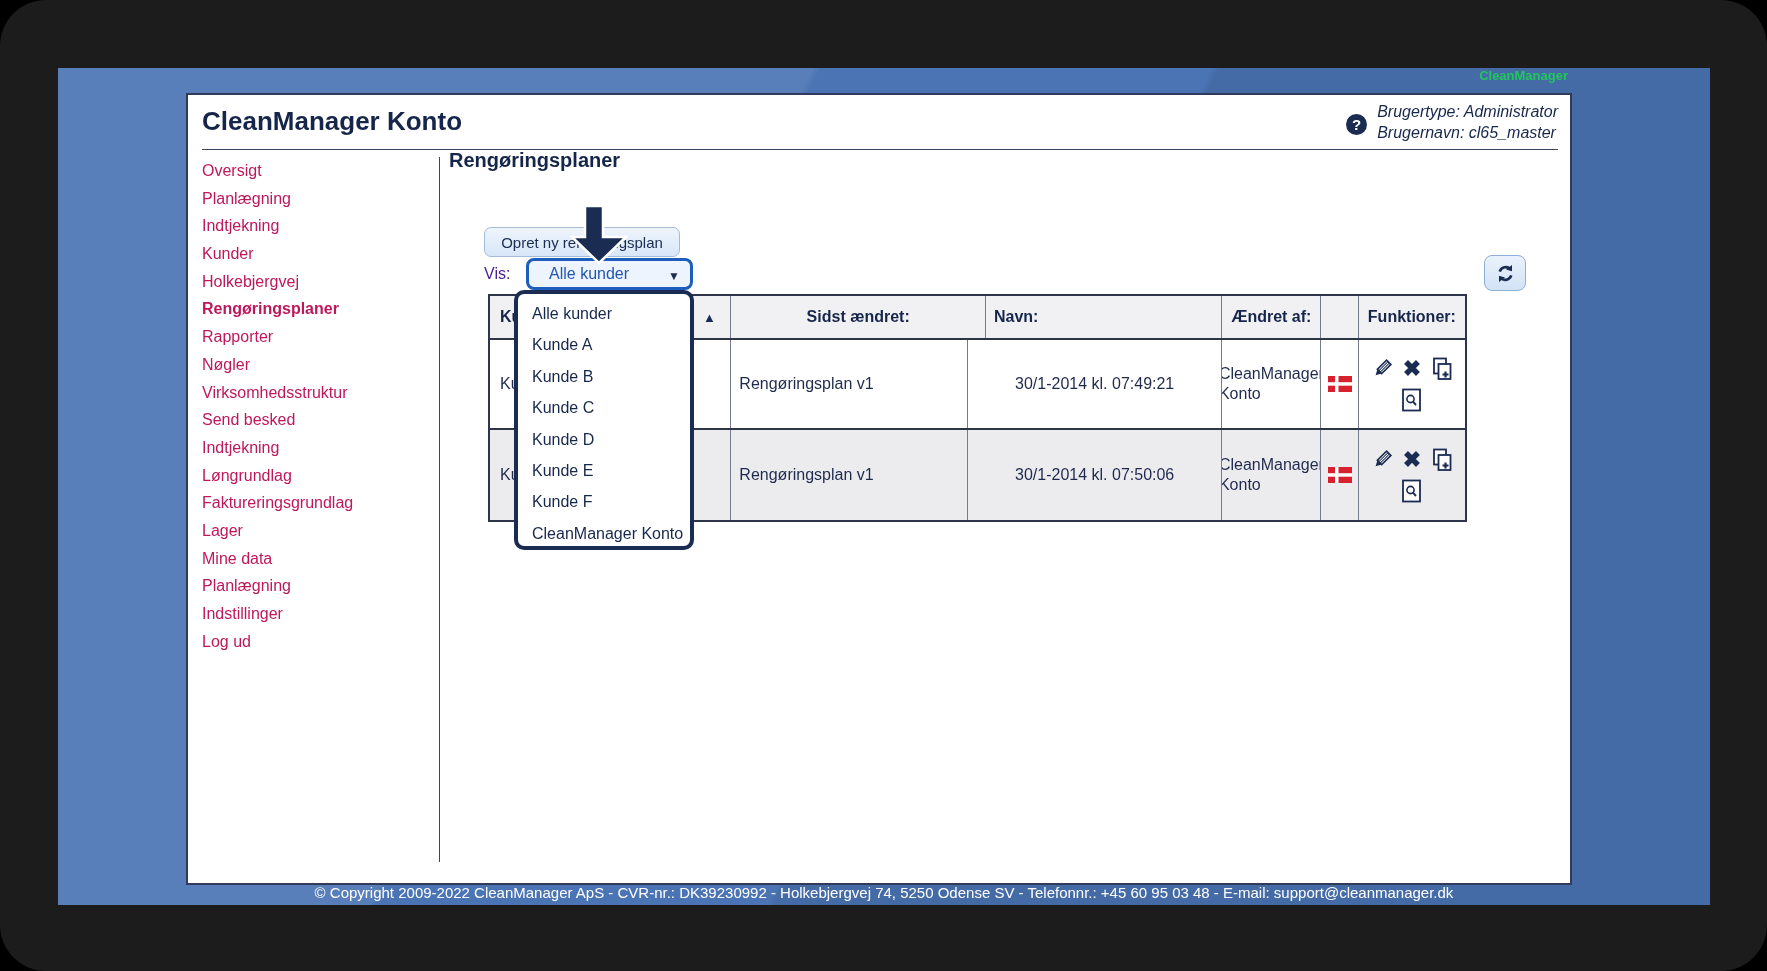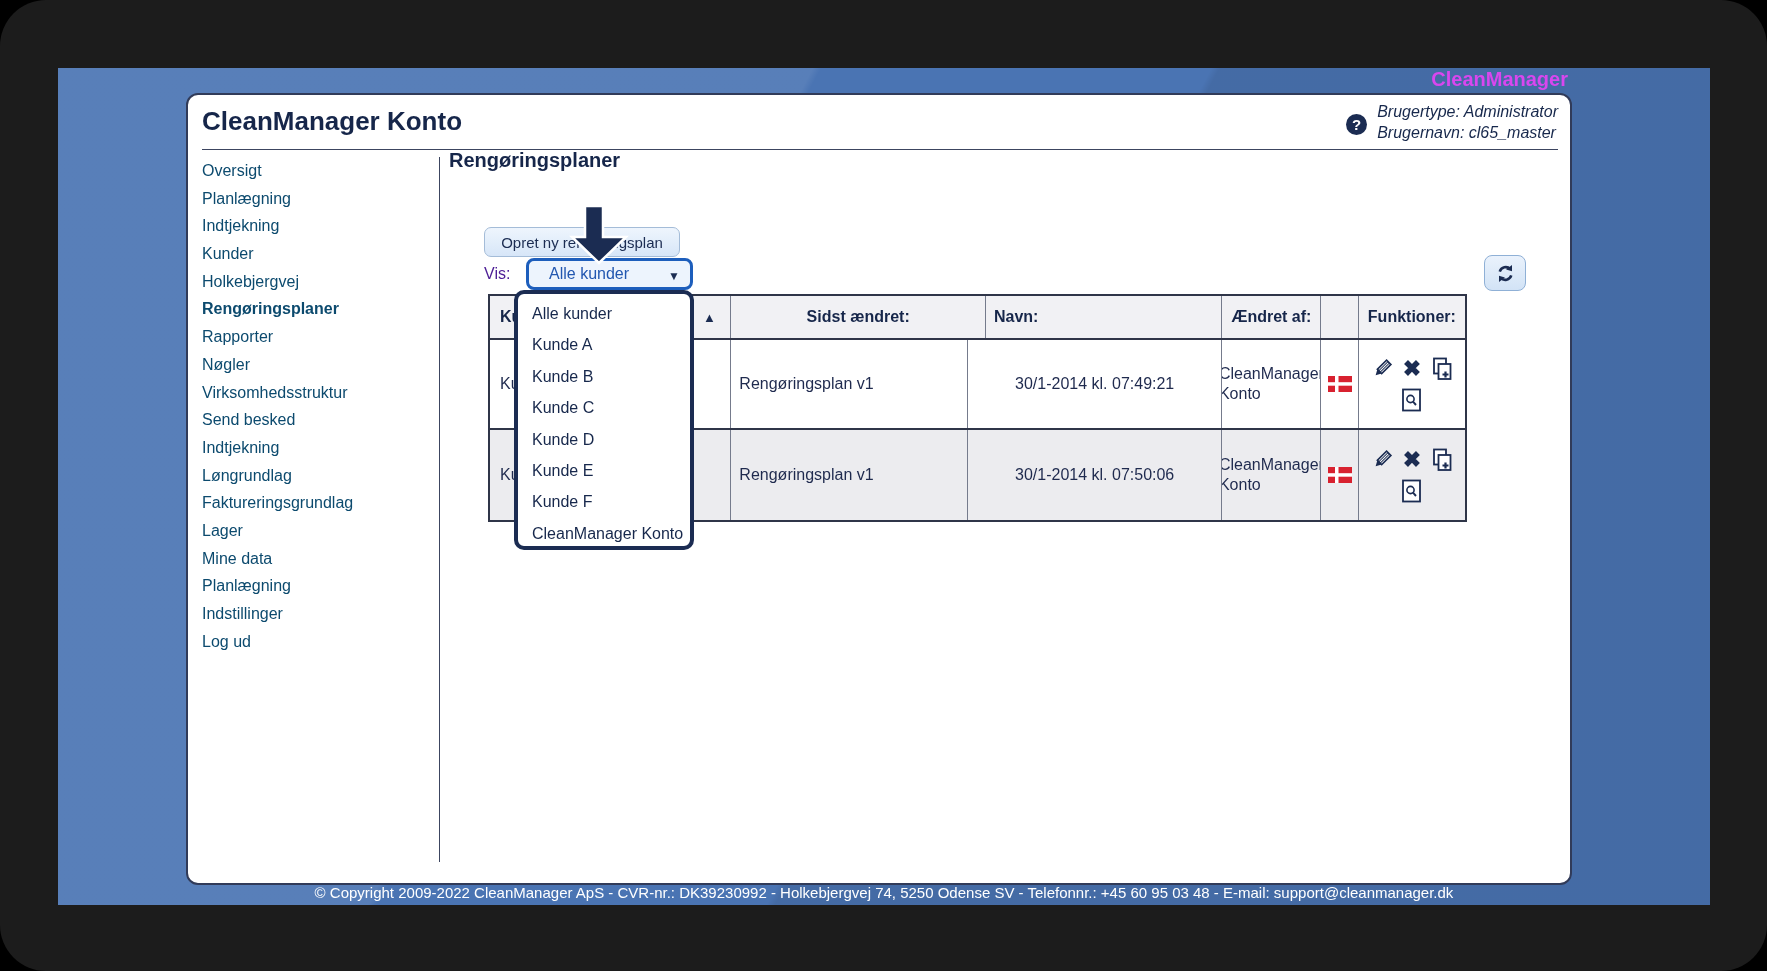--- a/index.html
+++ b/index.html
@@ -3,33 +3,33 @@
 <meta charset="utf-8">
 <style>
   * { margin:0; padding:0; box-sizing:border-box; }
   body { font-family:"Liberation Sans", sans-serif; background:#000; }
   .stage { position:relative; width:1767px; height:971px; background:#1c1c1c; border-radius:46px; overflow:hidden; }
   .desktop { position:absolute; left:58px; top:68px; width:1652px; height:837px;
     background:
       linear-gradient(118deg, rgba(255,255,255,0.08) 0 36%, rgba(255,255,255,0) 36.4%),
       linear-gradient(118deg, rgba(0,0,0,0) 0 55%, rgba(0,0,0,0.08) 55.4% 100%),
       #4a74b3; }
-  .brand { position:absolute; top:68px; right:199px; color:#d946ef; font-size:20px; font-weight:bold; z-index:5; }
+  .brand { position:absolute; top:68px; right:199px; color:#22c55e; font-size:13px; font-weight:bold; z-index:5; }
   .window { position:absolute; left:186px; top:93px; width:1386px; height:792px; background:#fff;
-    border:2px solid #313b59; border-radius:12px; z-index:4; }
+    border:2px solid #313b59; border-radius:0; z-index:4; }
   
   .app-title { position:absolute; left:14px; top:11px; font-size:26px; font-weight:bold; color:#16264a; }
   .user-block { position:absolute; right:12px; top:6px; display:flex; gap:10px; align-items:flex-start; }
   .help-icon { width:21px; height:21px; margin-top:13px; border-radius:50%; background:#1b2c52; color:#fff;
     font-size:15px; font-weight:bold; display:flex; align-items:center; justify-content:center; cursor:pointer; }
   .user-lines { font-style:italic; color:#17284c; font-size:16px; line-height:21px; }
   .hr { position:absolute; left:14px; right:12px; top:54px; border-top:1.5px solid #3c4560; }
   
   .sidebar { position:absolute; left:14px; top:62px; width:232px; }
-  .side-item { font-size:16px; color:#0c4a6e; height:27.7px; line-height:27.7px; cursor:pointer; }
+  .side-item { font-size:16px; color:#be185d; height:27.7px; line-height:27.7px; cursor:pointer; }
   .side-item.active { font-weight:bold; }
   .vdivider { position:absolute; left:251px; top:62px; height:705px; width:0; border-left:1.5px solid #3c4560; }
   
   .page-title { position:absolute; left:261px; top:54px; font-size:20px; font-weight:bold; color:#16264a; }
   .create-btn { position:absolute; left:296px; top:132px; width:196px; height:30px; border-radius:7px;
     border:1px solid #a4bcd8; background:linear-gradient(#eef5fd,#d7e6f8); color:#1b2c52; font-size:15px;
     font-family:"Liberation Sans",sans-serif; cursor:pointer; }
   .big-arrow { position:absolute; left:381px; top:110px; z-index:40; pointer-events:none; }
   .vis-label { position:absolute; left:296px; top:170px; font-size:16px; color:#4c1d95; }
   .dropdown { position:absolute; left:338px; top:163px; width:167px; height:32px; border:3px solid #1d5ebc;

